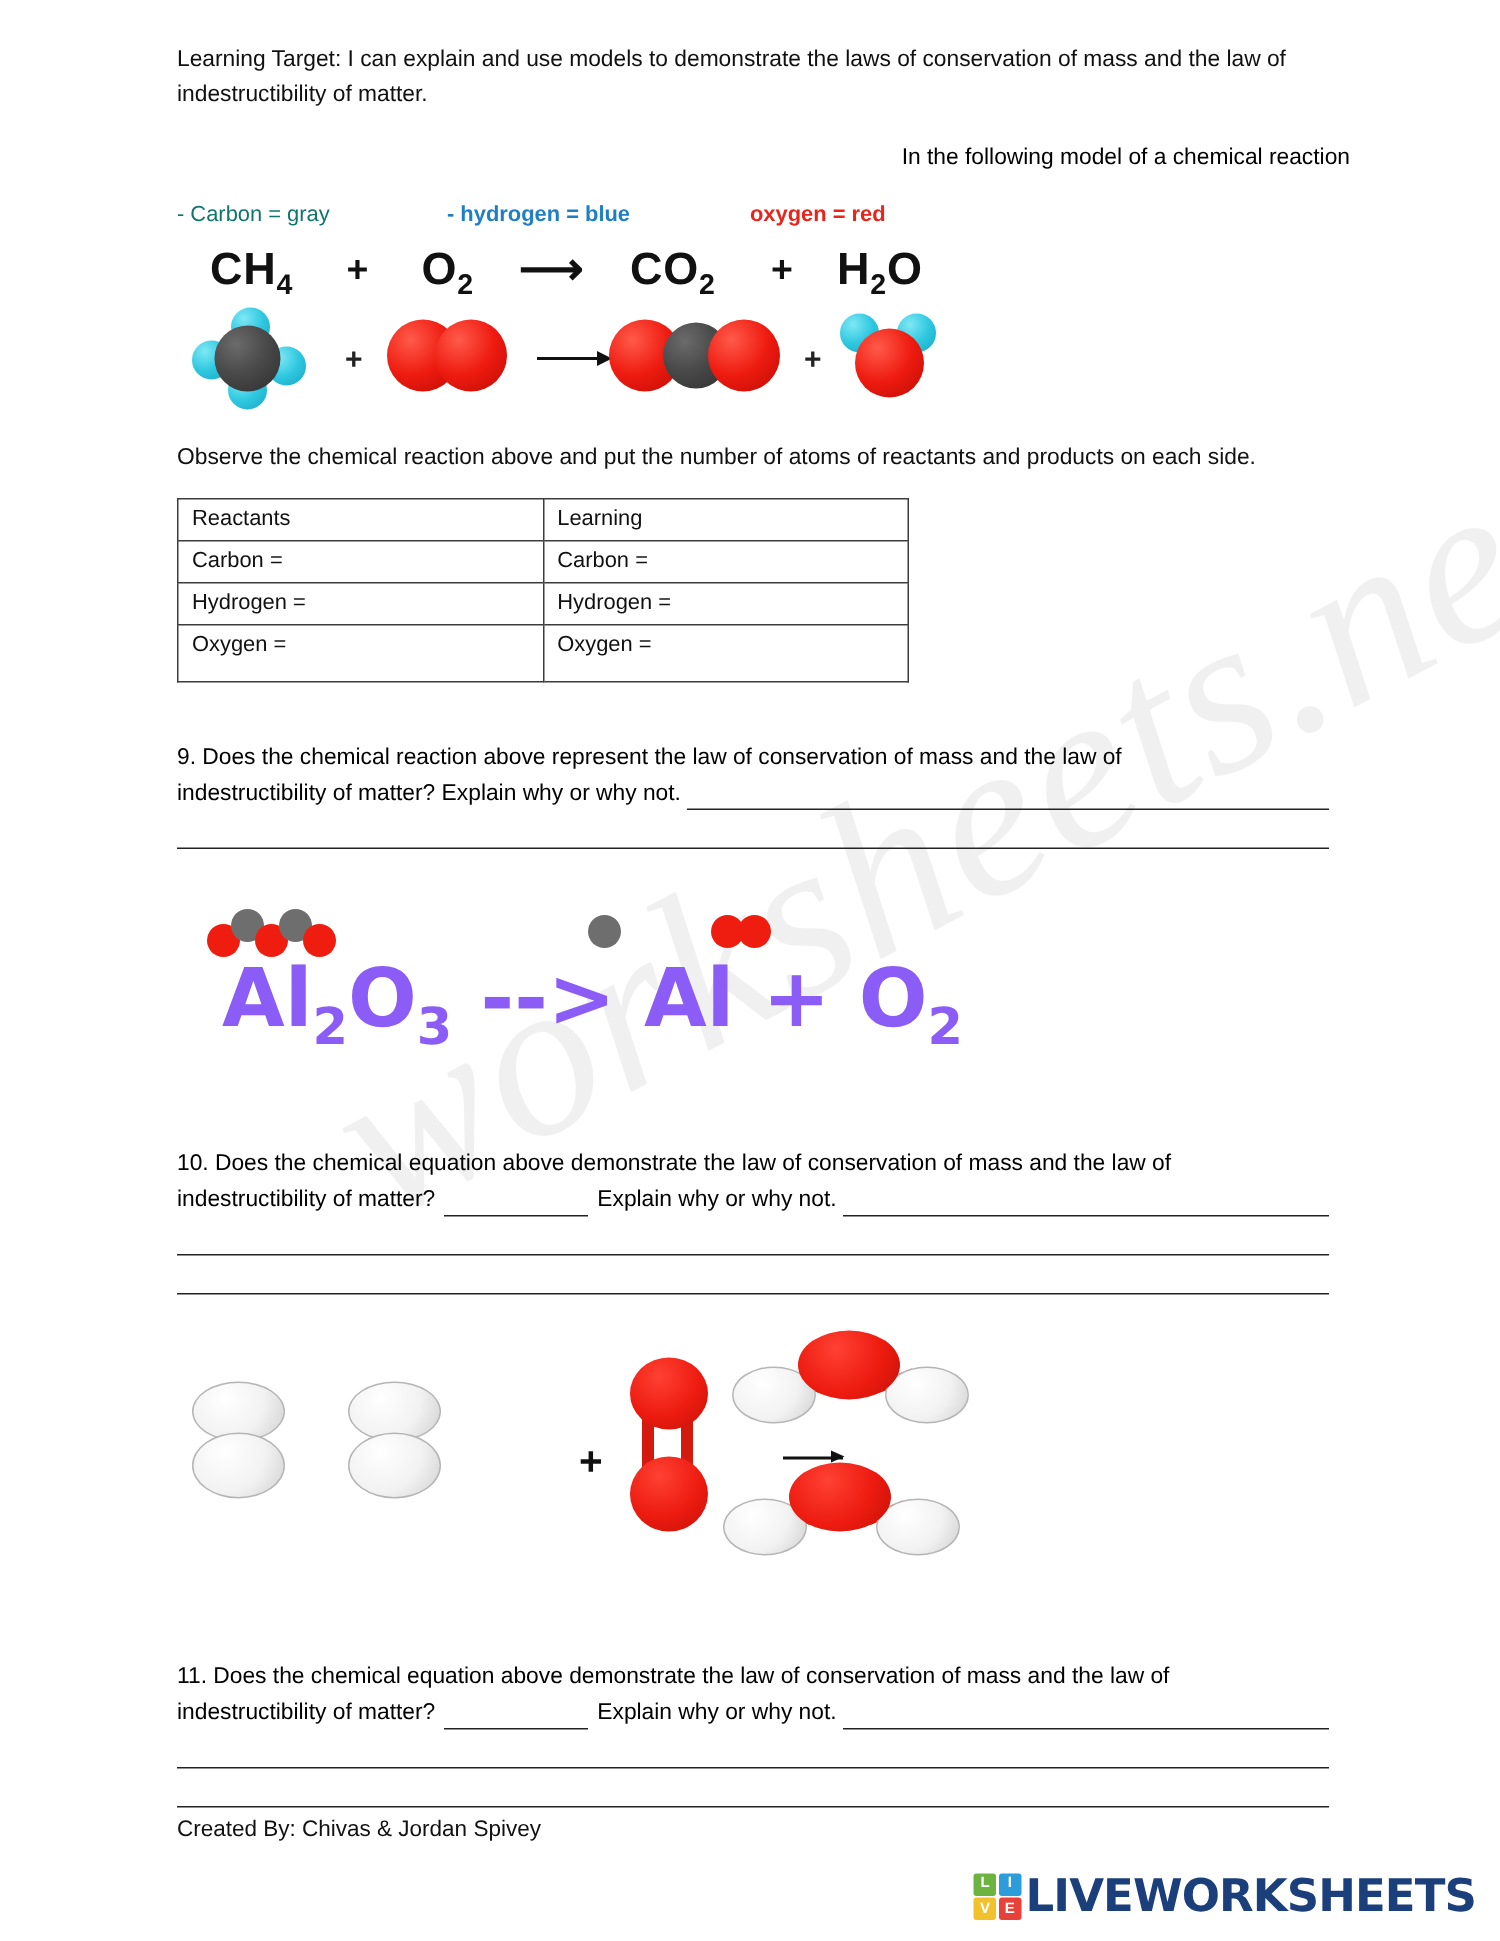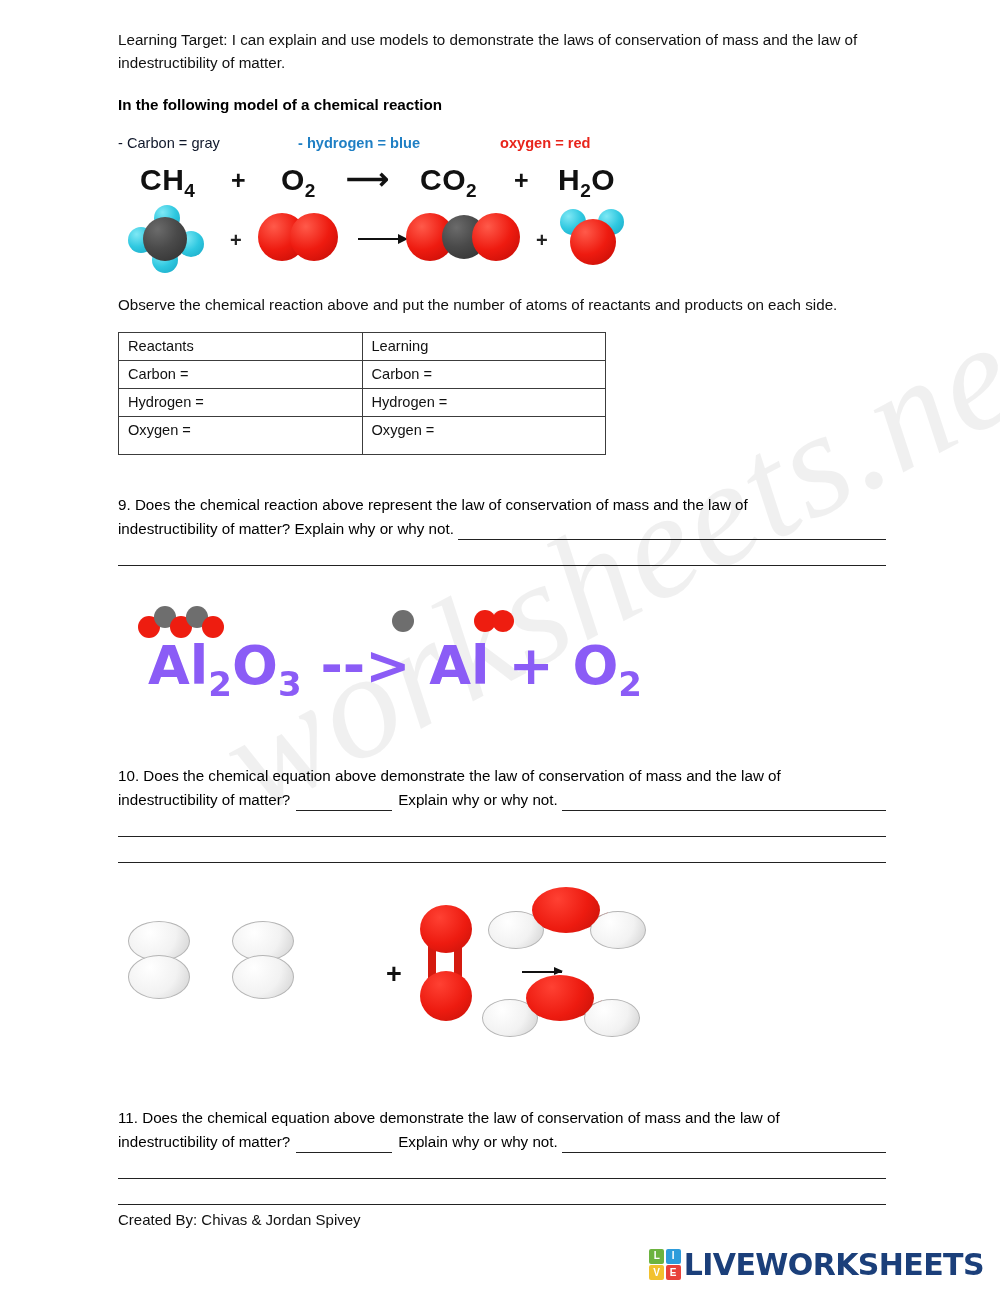--- a/index.html
+++ b/index.html
@@ -44,36 +44,37 @@
 
   
   .para {
     font-size: 15.2px;
     line-height: 1.52;
     color: #111;
     margin: 0;
   }
   .bold-head {
     font-size: 15.2px;
-    font-weight: bold;
+    font-weight: normal;
     line-height: 1.5;
     margin: 20px 0 0 0;
     color: #000;
+    text-align: right;
   }
 
   
   .legend {
     margin-top: 18px;
     display: flex;
     align-items: baseline;
     font-size: 14.6px;
     position: relative;
     height: 22px;
   }
-  .legend-carbon  { color: #0f172a; position: absolute; left: 0px; }
+  .legend-carbon  { color: #0f766e; position: absolute; left: 0px; }
   .legend-hydrogen{ color: #1f7fc4; font-weight: bold; position: absolute; left: 180px; }
   .legend-oxygen  { color: #e8241b; font-weight: bold; position: absolute; left: 382px; }
 
   
   .combustion {
     margin-top: 6px;
     position: relative;
     width: 540px;
     height: 112px;
   }

